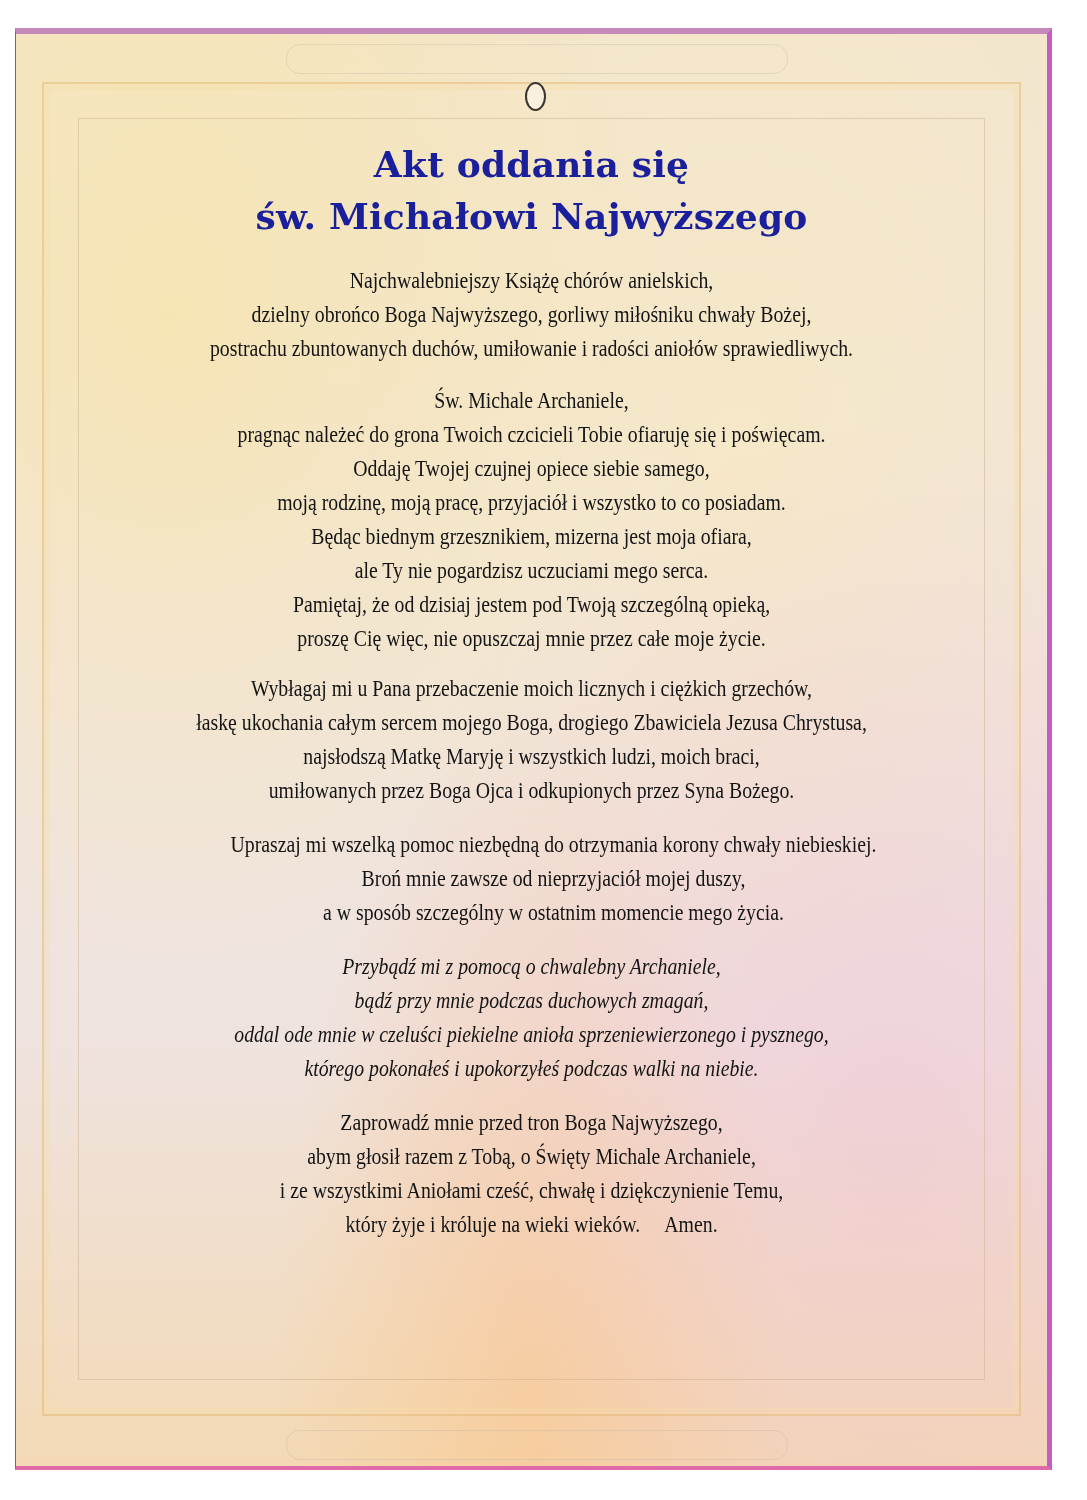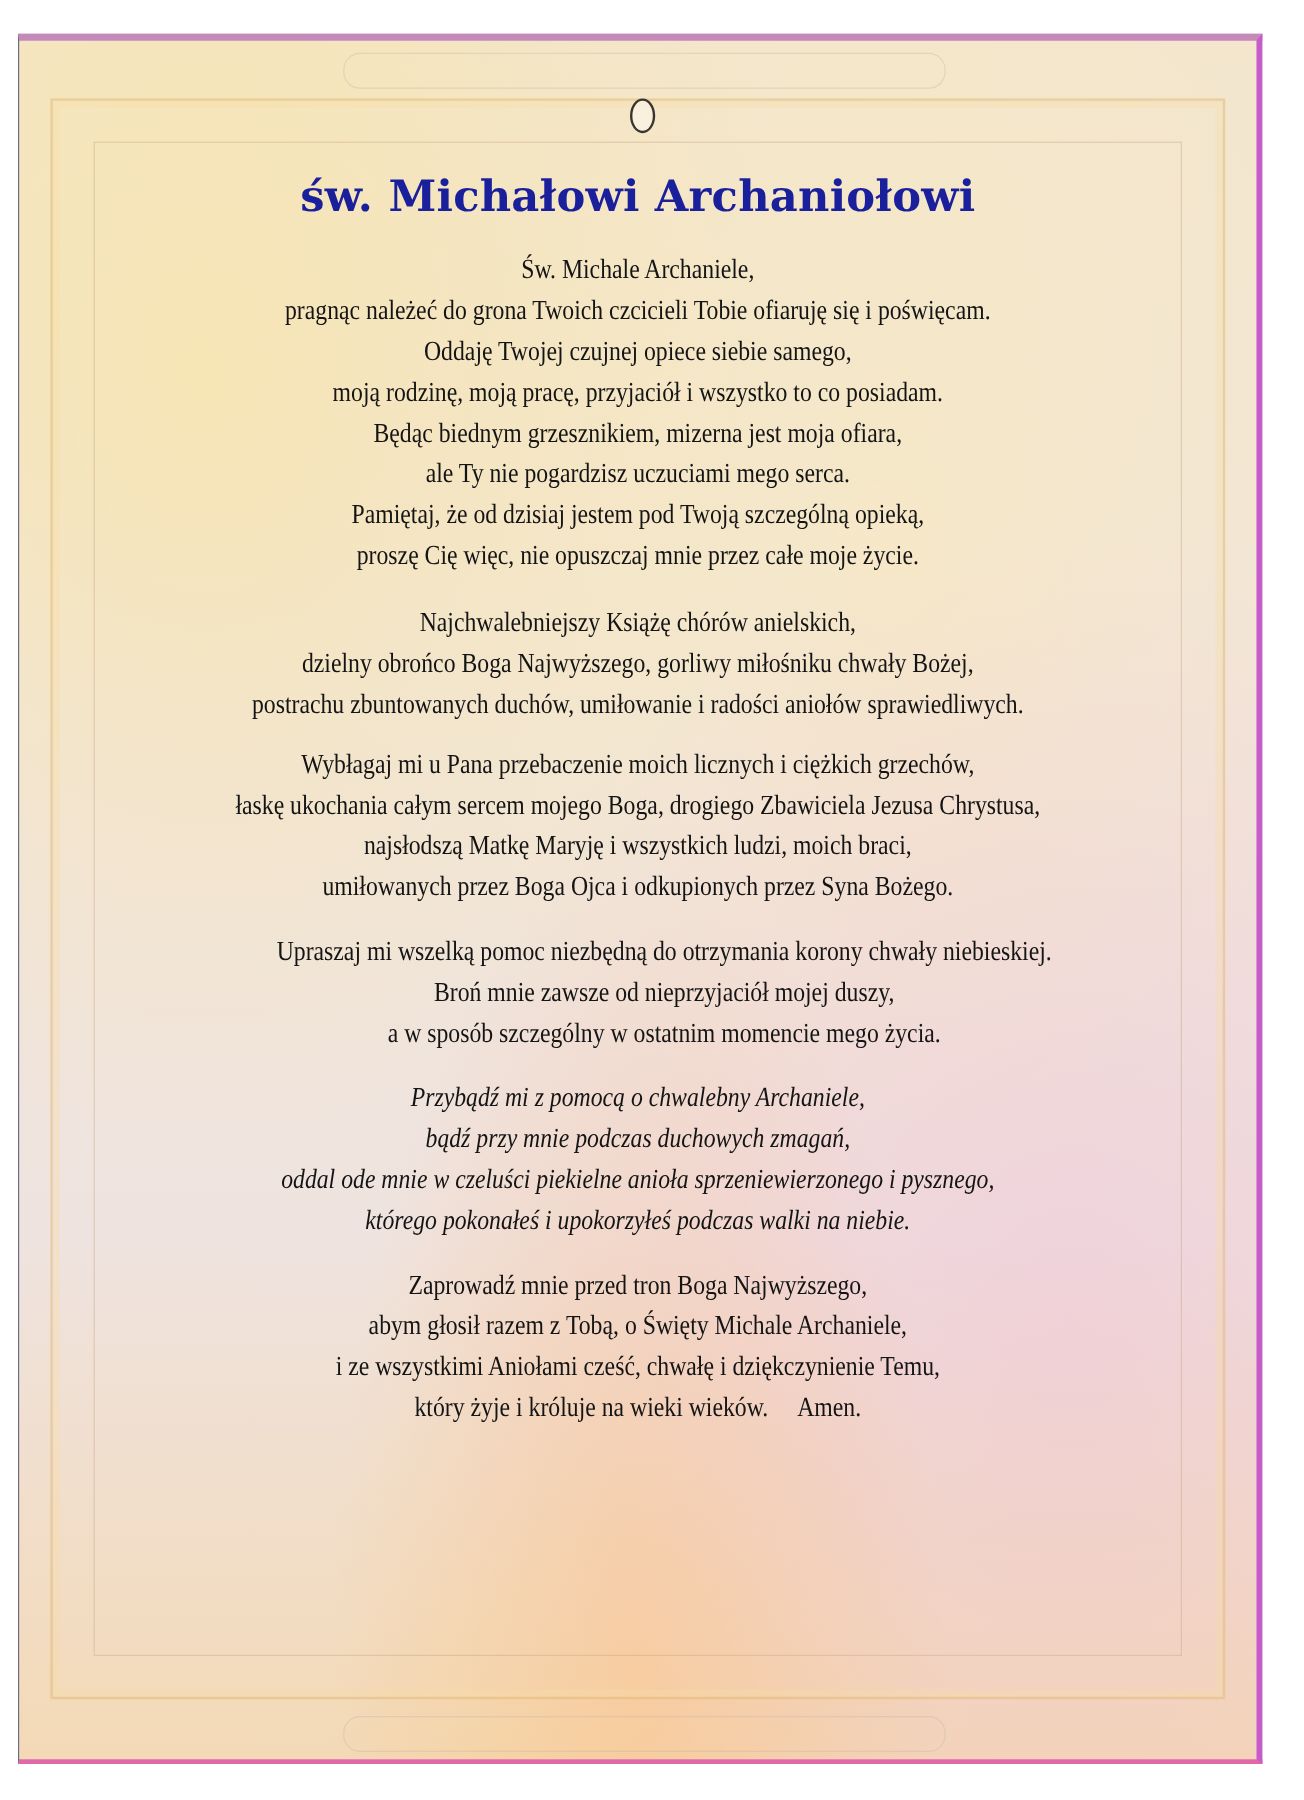--- a/index.html
+++ b/index.html
@@ -70,38 +70,39 @@
 
 <div class="card">
   <div class="ornament-top"></div>
   <div class="frame-outer"></div>
   <div class="frame-inner"></div>
   <div class="ornament-bottom"></div>
   <div class="hang-hole"></div>
 
   <div class="content">
     <h1 class="title">
-      <span style="display:block">św. Michałowi Archaniołowi</span>
+      <span style="display:block">Akt oddania się</span>
+      <span style="display:block">św. Michałowi Najwyższego</span>
     </h1>
+
+    <p class="stanza s1">
+      <span class="line">Najchwalebniejszy Książę chórów anielskich,</span>
+      <span class="line">dzielny obrońco Boga Najwyższego, gorliwy miłośniku chwały Bożej,</span>
+      <span class="line">postrachu zbuntowanych duchów, umiłowanie i radości aniołów sprawiedliwych.</span>
+    </p>
 
     <p class="stanza s2">
       <span class="line">Św. Michale Archaniele,</span>
       <span class="line">pragnąc należeć do grona Twoich czcicieli Tobie ofiaruję się i poświęcam.</span>
       <span class="line">Oddaję Twojej czujnej opiece siebie samego,</span>
       <span class="line">moją rodzinę, moją pracę, przyjaciół i wszystko to co posiadam.</span>
       <span class="line">Będąc biednym grzesznikiem, mizerna jest moja ofiara,</span>
       <span class="line">ale Ty nie pogardzisz uczuciami mego serca.</span>
       <span class="line">Pamiętaj, że od dzisiaj jestem pod Twoją szczególną opieką,</span>
       <span class="line">proszę Cię więc, nie opuszczaj mnie przez całe moje życie.</span>
-    </p>
-
-    <p class="stanza s1">
-      <span class="line">Najchwalebniejszy Książę chórów anielskich,</span>
-      <span class="line">dzielny obrońco Boga Najwyższego, gorliwy miłośniku chwały Bożej,</span>
-      <span class="line">postrachu zbuntowanych duchów, umiłowanie i radości aniołów sprawiedliwych.</span>
     </p>
 
     <p class="stanza s3">
       <span class="line">Wybłagaj mi u Pana przebaczenie moich licznych i ciężkich grzechów,</span>
       <span class="line">łaskę ukochania całym sercem mojego Boga, drogiego Zbawiciela Jezusa Chrystusa,</span>
       <span class="line">najsłodszą Matkę Maryję i wszystkich ludzi, moich braci,</span>
       <span class="line">umiłowanych przez Boga Ojca i odkupionych przez Syna Bożego.</span>
     </p>
 
     <p class="stanza s4">

